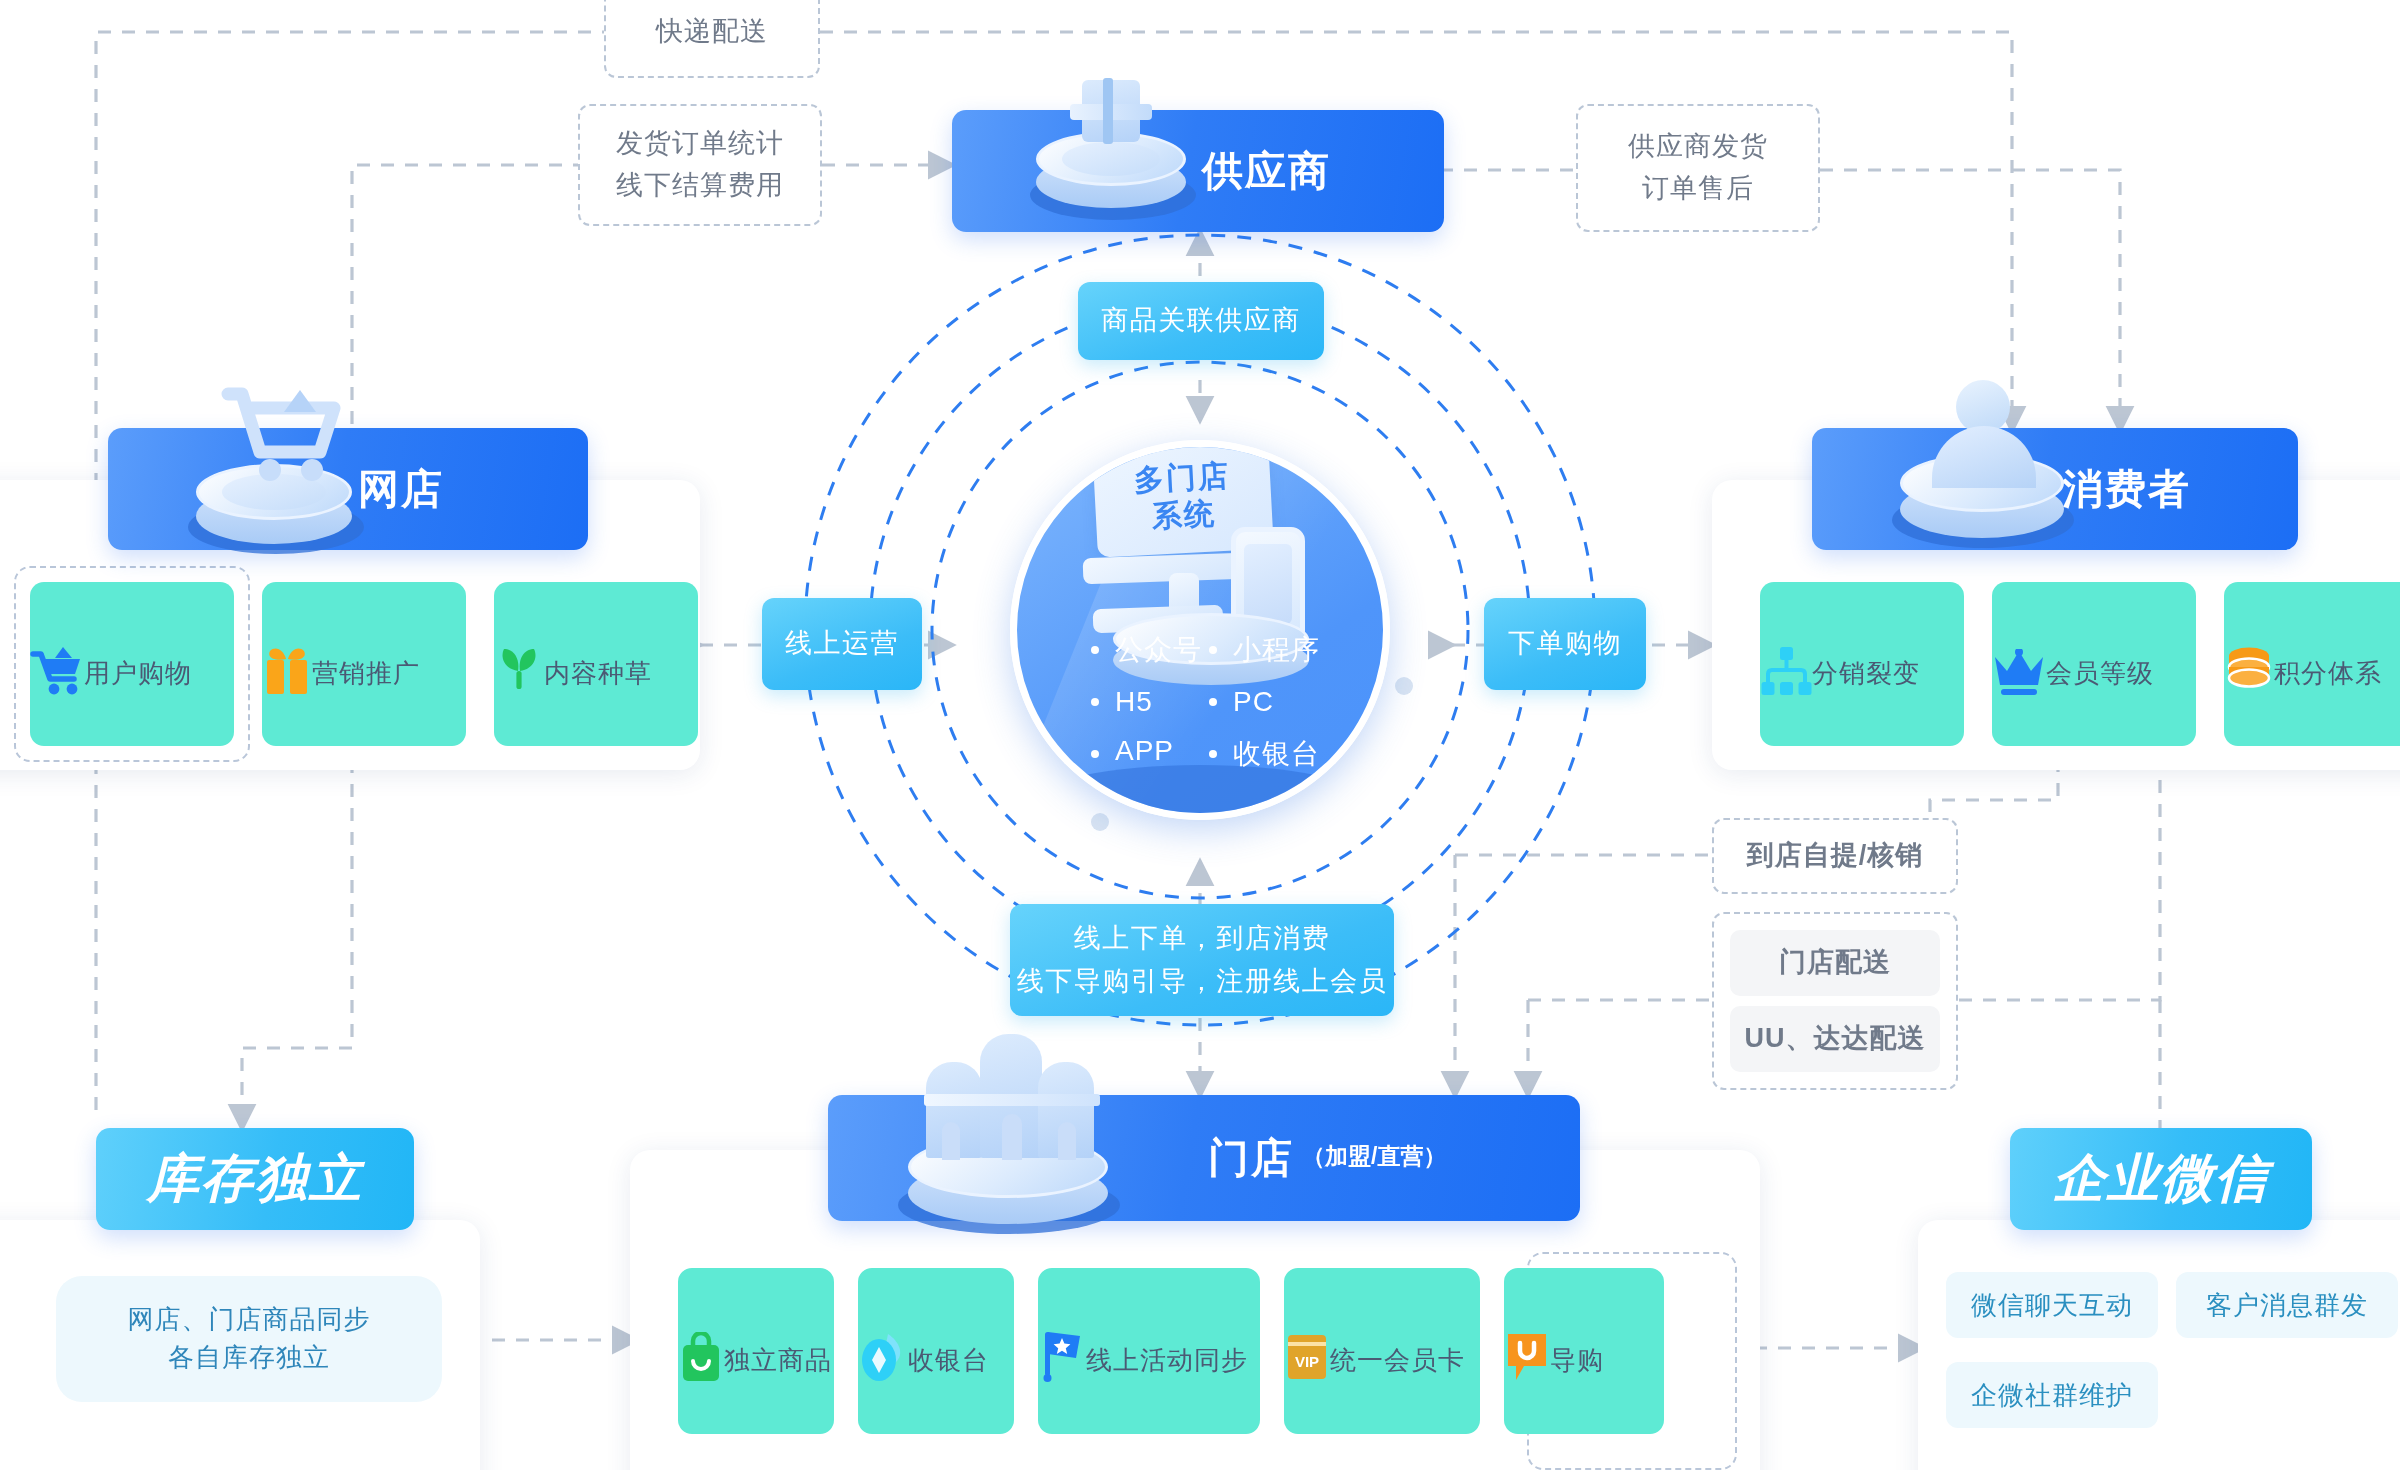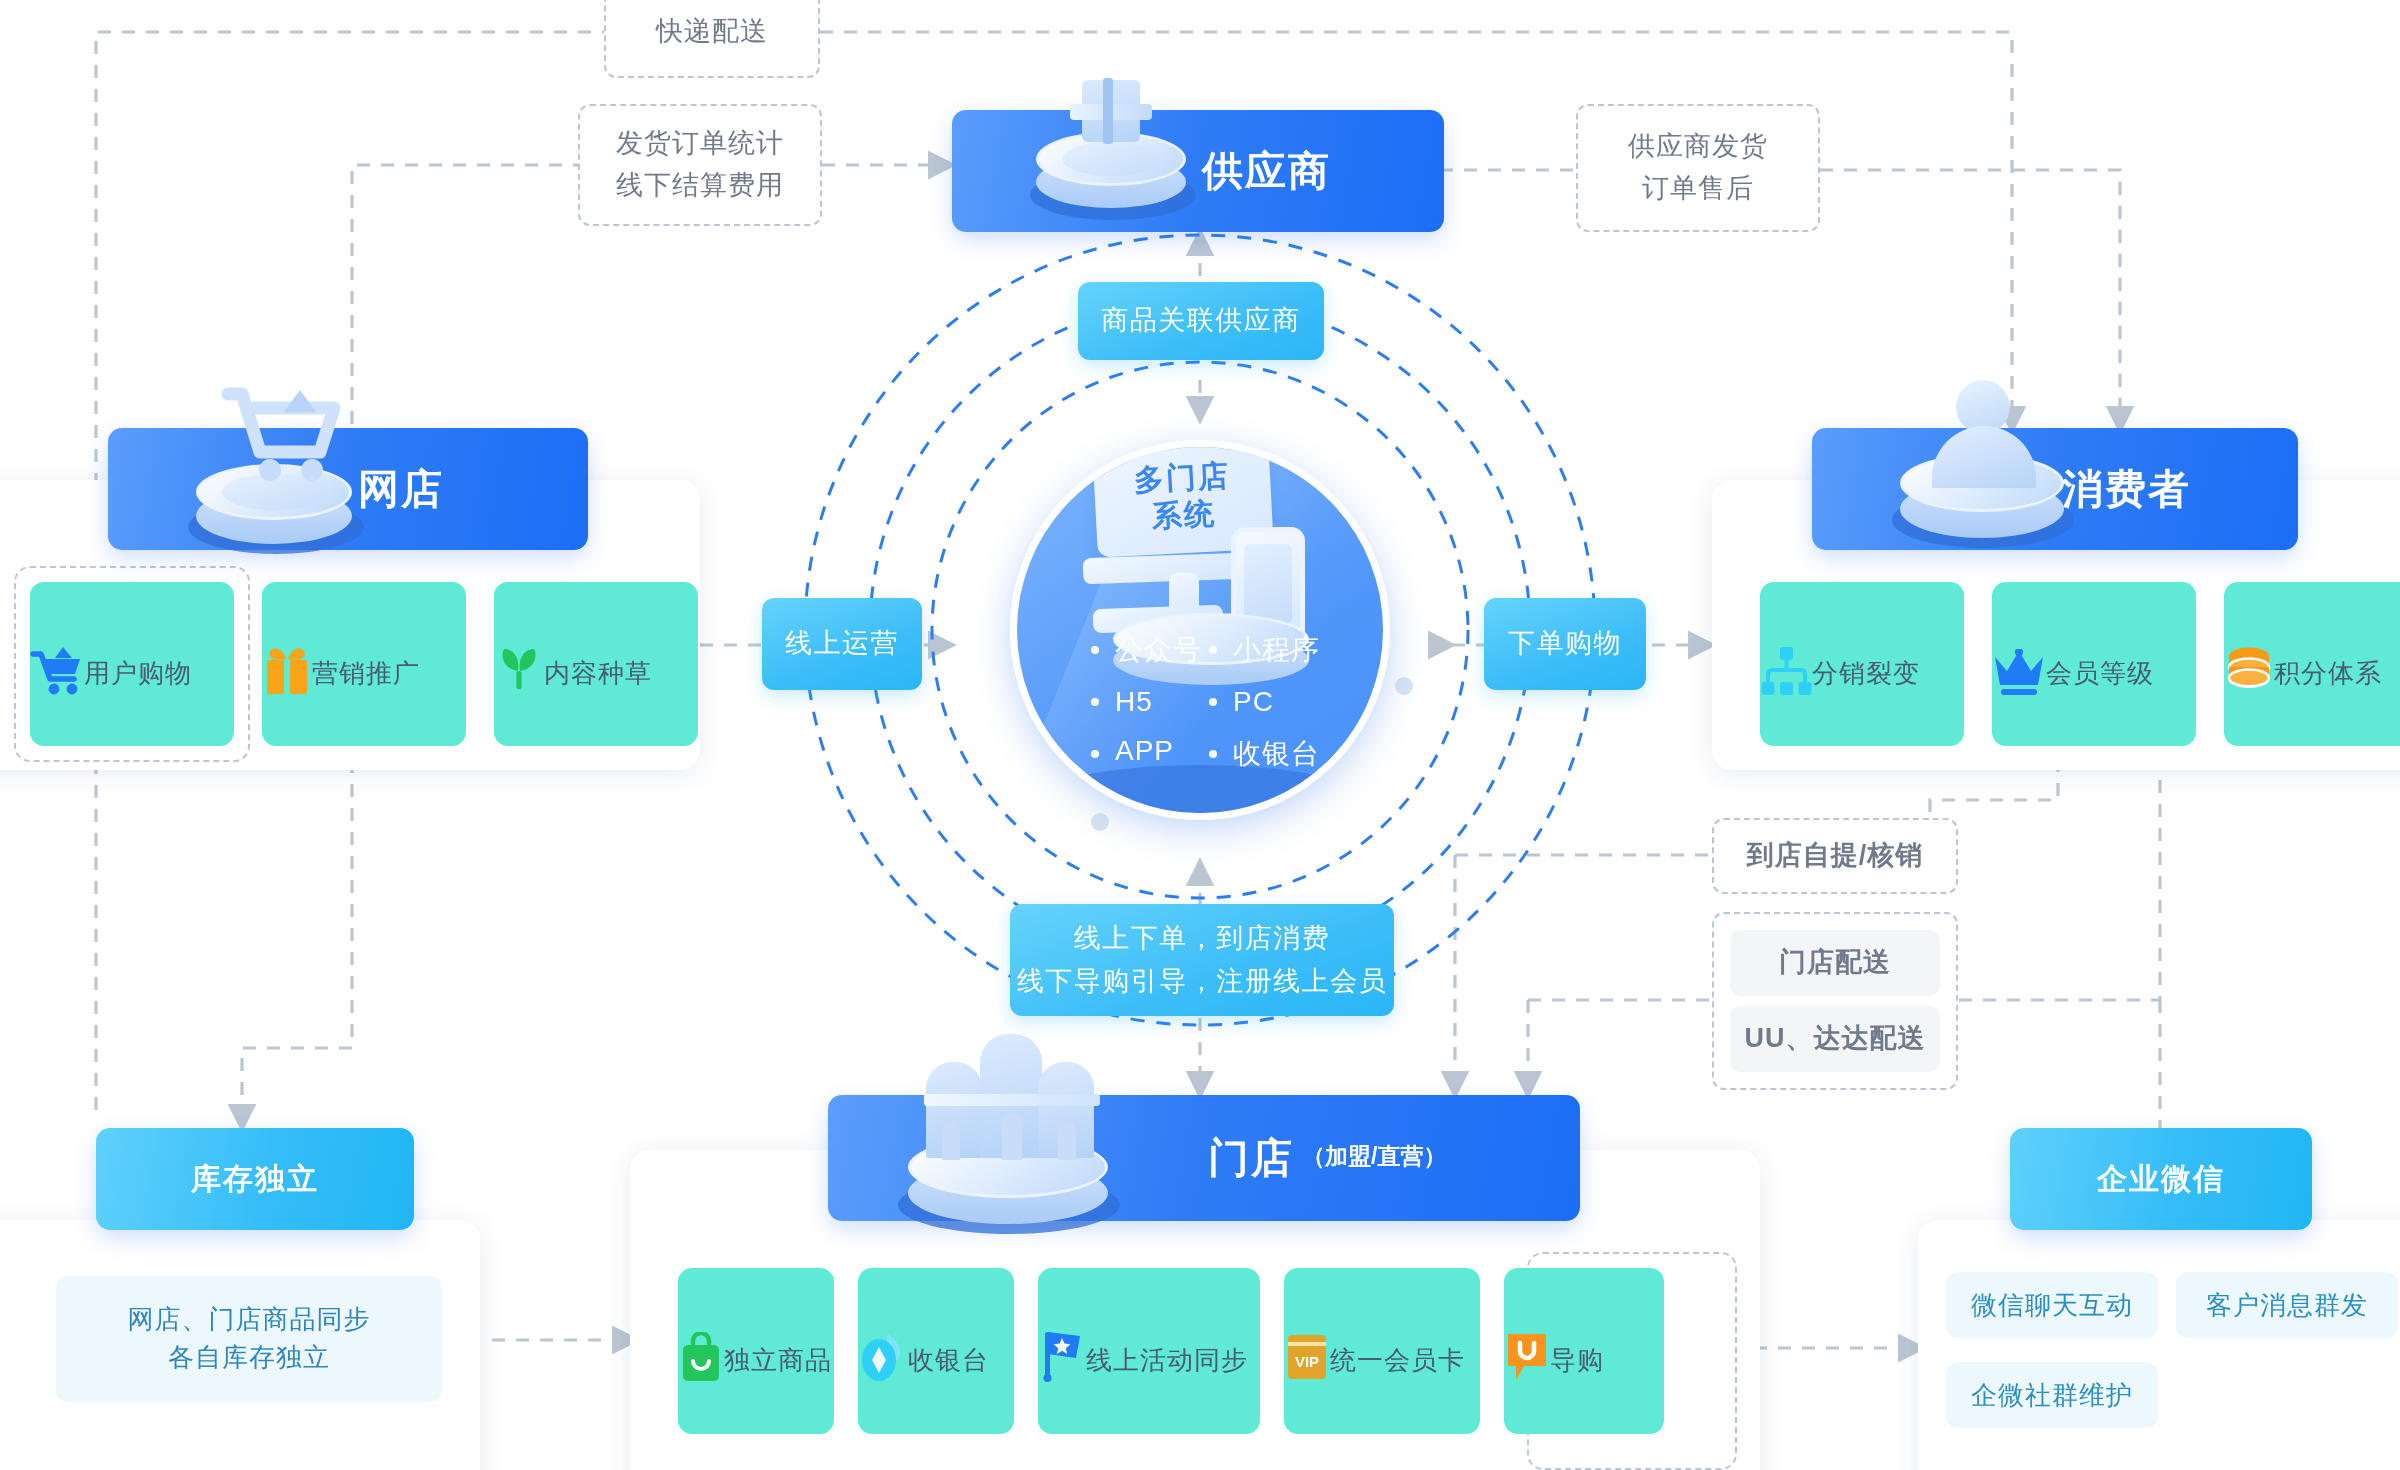--- a/index.html
+++ b/index.html
@@ -23,21 +23,21 @@
 
   
   .hdr {
     position: absolute; z-index: 6; border-radius: 14px;
     display: flex; align-items: center; color: #fff;
     box-shadow: 0 8px 22px rgba(40,110,240,.22);
   }
   .hdr.deep { background: linear-gradient(100deg,#5b9dfb 0%,#2f7cf6 48%,#1c6ef5 100%); }
   .hdr.cyan { background: linear-gradient(100deg,#5fd0fb 0%,#35bdf8 55%,#21b6f6 100%); }
   .hdr-title { font-size: 41px; font-weight: 700; letter-spacing: 2px; }
-  .hdr-title.sm { font-size: 30px; }
+  .hdr-title.sm { font-size: 52px; font-style: italic; }
   .hdr-sub { font-size: 23px; font-weight: 700; margin-left: 8px; padding-bottom: 4px; }
   .hdr.center-txt { justify-content: center; }
 
   
   .illus { position: absolute; pointer-events: none; }
   .ped { position: absolute; }
   .ped .shadow {
     position: absolute; border-radius: 50%;
     background: #2f6fd8; opacity: .75; filter: blur(.4px);
   }
@@ -68,21 +68,21 @@
   .dashring {
     position: absolute; border: 2px dashed #b9c6d9; border-radius: 16px; z-index: 3;
   }
 
   
   .chip {
     position: absolute; z-index: 4; background: #edf8fd; border-radius: 12px;
     display: flex; align-items: center; justify-content: center;
     color: #2a8fc0; font-size: 26px; letter-spacing: 1px; text-align: center;
   }
-  .chip.two { flex-direction: column; line-height: 1.45; color: #2f86ba; }
+  .chip.two { flex-direction: column; line-height: 1.45; color: #2f86ba; border-radius: 26px; }
 
   
   .note {
     position: absolute; z-index: 5; background: #ffffff;
     border: 2px dashed #bac6d6; border-radius: 12px;
     display: flex; flex-direction: column; align-items: center; justify-content: center;
     color: #707a8a; font-size: 27px; line-height: 1.55; letter-spacing: 1px;
   }
   .note.group { padding: 14px 16px; gap: 10px; font-weight: bold; }
   .note .sub {

